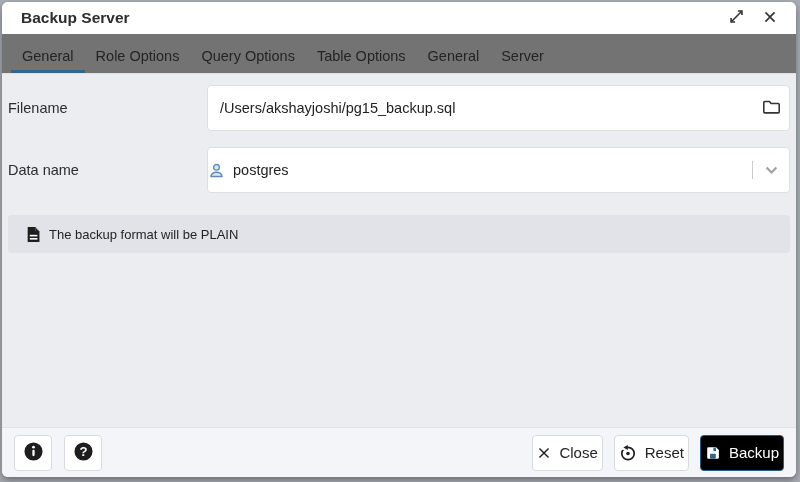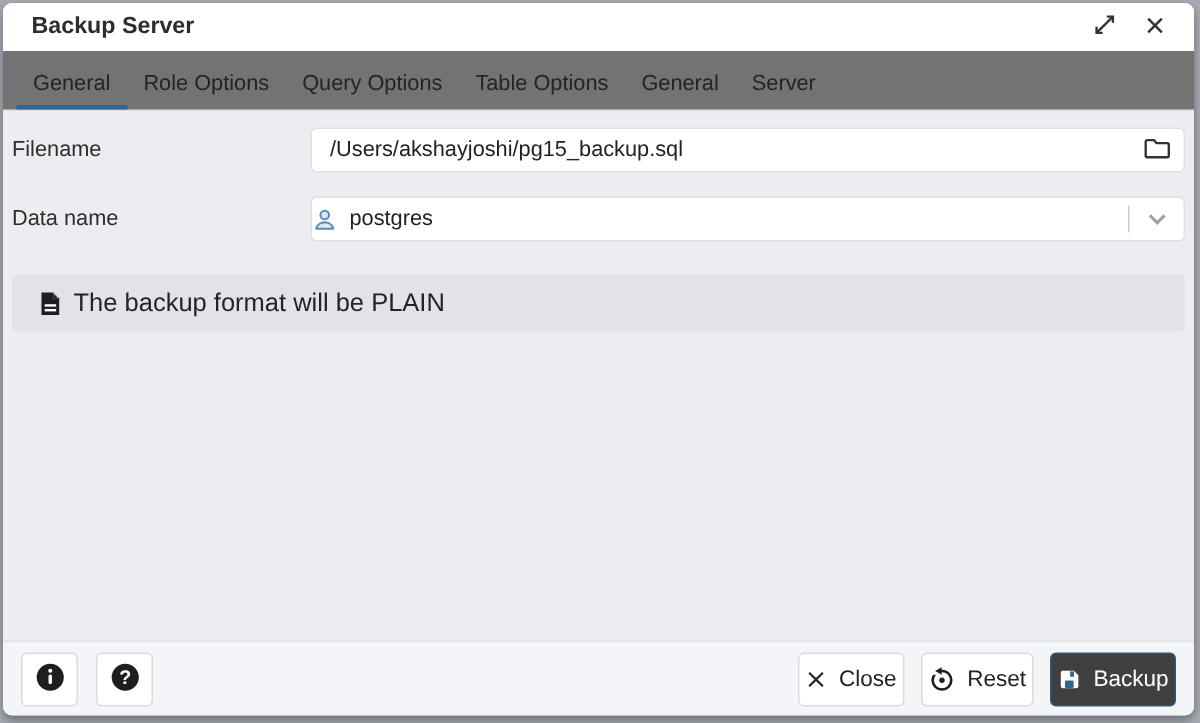--- a/index.html
+++ b/index.html
@@ -22,45 +22,45 @@
     display:flex;align-items:stretch;padding-left:9px;flex:0 0 auto;}
   .tab{display:flex;align-items:center;padding:0 11px;font-size:14.5px;color:#242424;
     border:none;background:none;cursor:pointer;border-bottom:3px solid transparent;
     border-top:3px solid transparent;font-family:inherit;}
   .tab.active{border-bottom-color:#326690;}
 
   
   .content{flex:1 1 auto;padding-top:11px;}
   .frow{display:flex;align-items:center;margin-bottom:16px;}
   .flabel{flex:0 0 205px;padding-left:6px;font-size:14.5px;color:#2d2d2d;}
-  .ctrl{flex:1;height:30px;background:#fff;border:1px solid #dce0e5;border-radius:4px;
+  .ctrl{flex:1;height:46px;background:#fff;border:1px solid #dce0e5;border-radius:4px;
     margin-right:6px;display:flex;align-items:center;position:relative;}
   .ctrl input{flex:1;border:none;outline:none;background:transparent;height:100%;
     padding:0 6px 0 12px;font-size:14.5px;color:#222;font-family:inherit;}
   .folder-btn{flex:0 0 36px;height:100%;border:none;background:none;cursor:pointer;
     display:flex;align-items:center;justify-content:center;}
   .sel{cursor:pointer;}
   .sel-val{font-size:14.5px;color:#222;margin-left:8px;flex:1;}
   .sel-sep{width:1px;height:18px;background:#ccc;}
   .sel-caret{flex:0 0 36px;display:flex;align-items:center;justify-content:center;}
 
   .notice{margin:22px 6px 0 6px;height:38px;background:#e1e3e8;border-radius:4px;
     display:flex;align-items:center;padding:0 18px;}
-  .notice-text{font-size:17px;color:#242424;margin-left:8px;}
+  .notice-text{font-size:13px;color:#242424;margin-left:8px;}
 
   
   .ftr{flex:0 0 50px;background:#f4f5f8;border-top:1px solid #dfe2e6;
     display:flex;align-items:center;padding:0 12px;}
   .icon-btn{width:38px;height:36px;background:#fff;border:1px solid #d7dbe1;border-radius:4px;
     display:flex;align-items:center;justify-content:center;cursor:pointer;margin-right:12px;}
   .ftr-spacer{flex:1;}
   .btn{height:36px;display:inline-flex;align-items:center;gap:8px;padding:0 4px;
     background:#fff;border:1px solid #d7dbe1;border-radius:4px;font-size:15px;color:#222;
     cursor:pointer;margin-left:11px;font-family:inherit;}
-  .btn.primary{background:#404040;border-color:#2c5a7f;color:#fff;}
+  .btn.primary{background:#000000;border-color:#2c5a7f;color:#fff;}
 </style>
 </head>
 <body>
 
 <div class="dialog">
 
   <div class="hdr">
     <div class="hdr-title">Backup Server</div>
     <button class="hdr-btn">
       <span>

